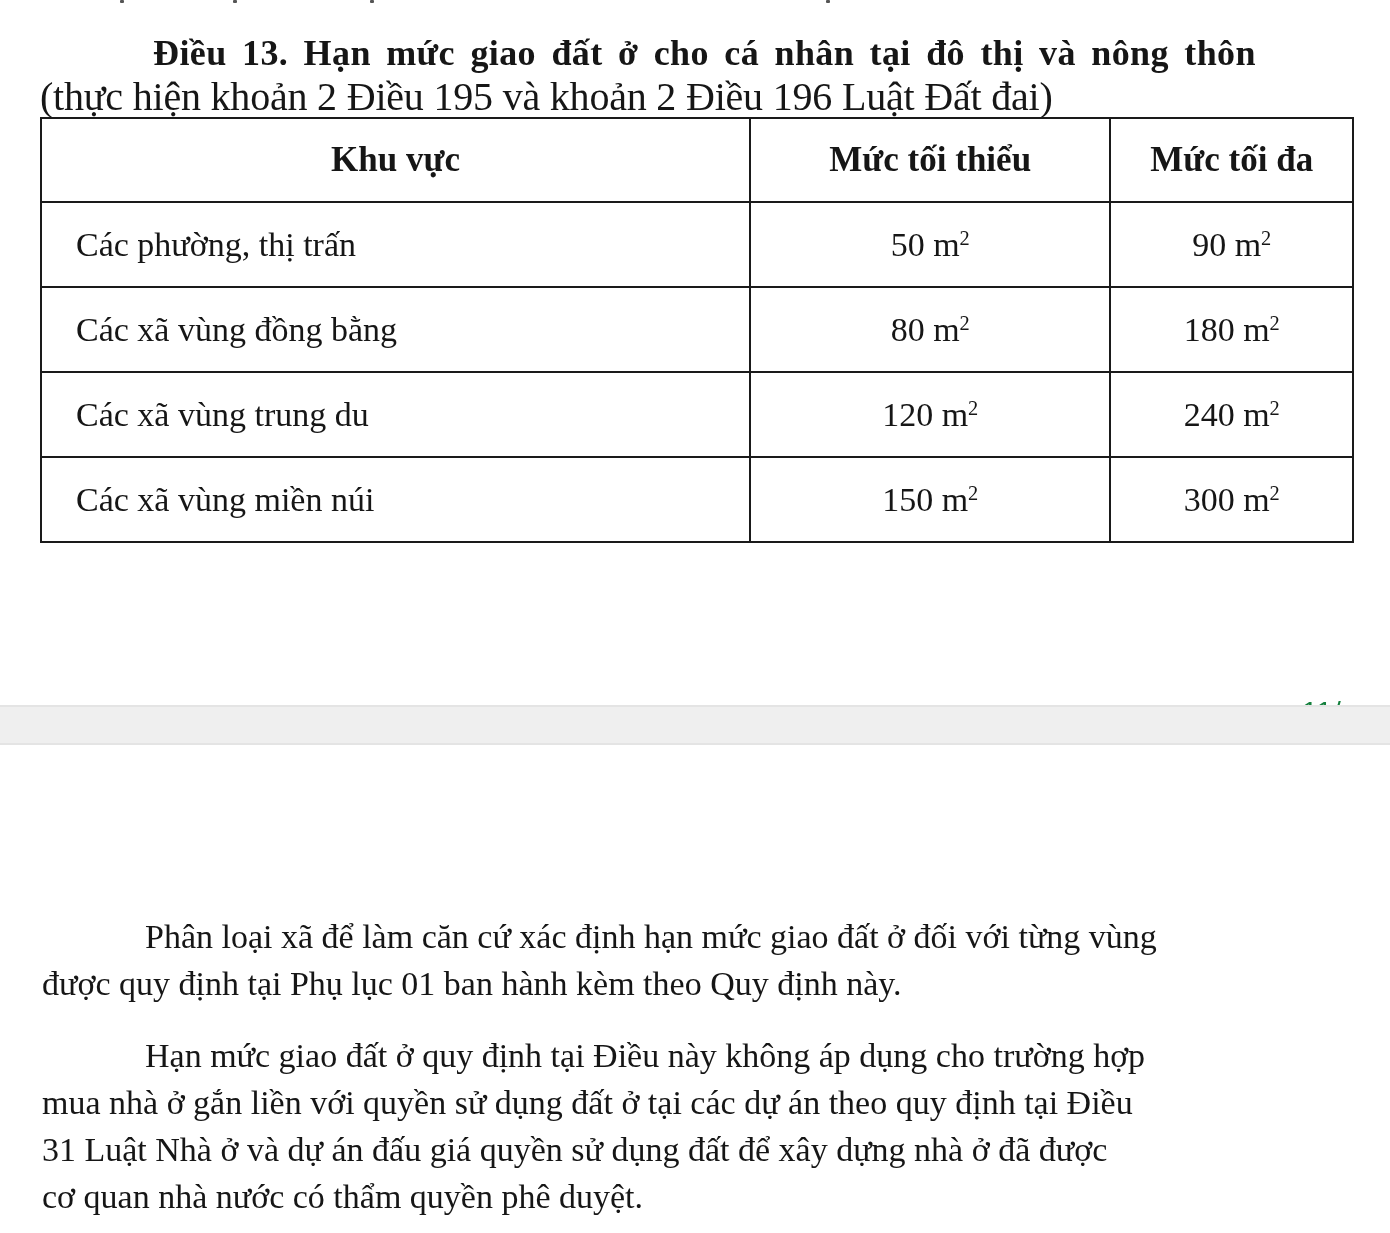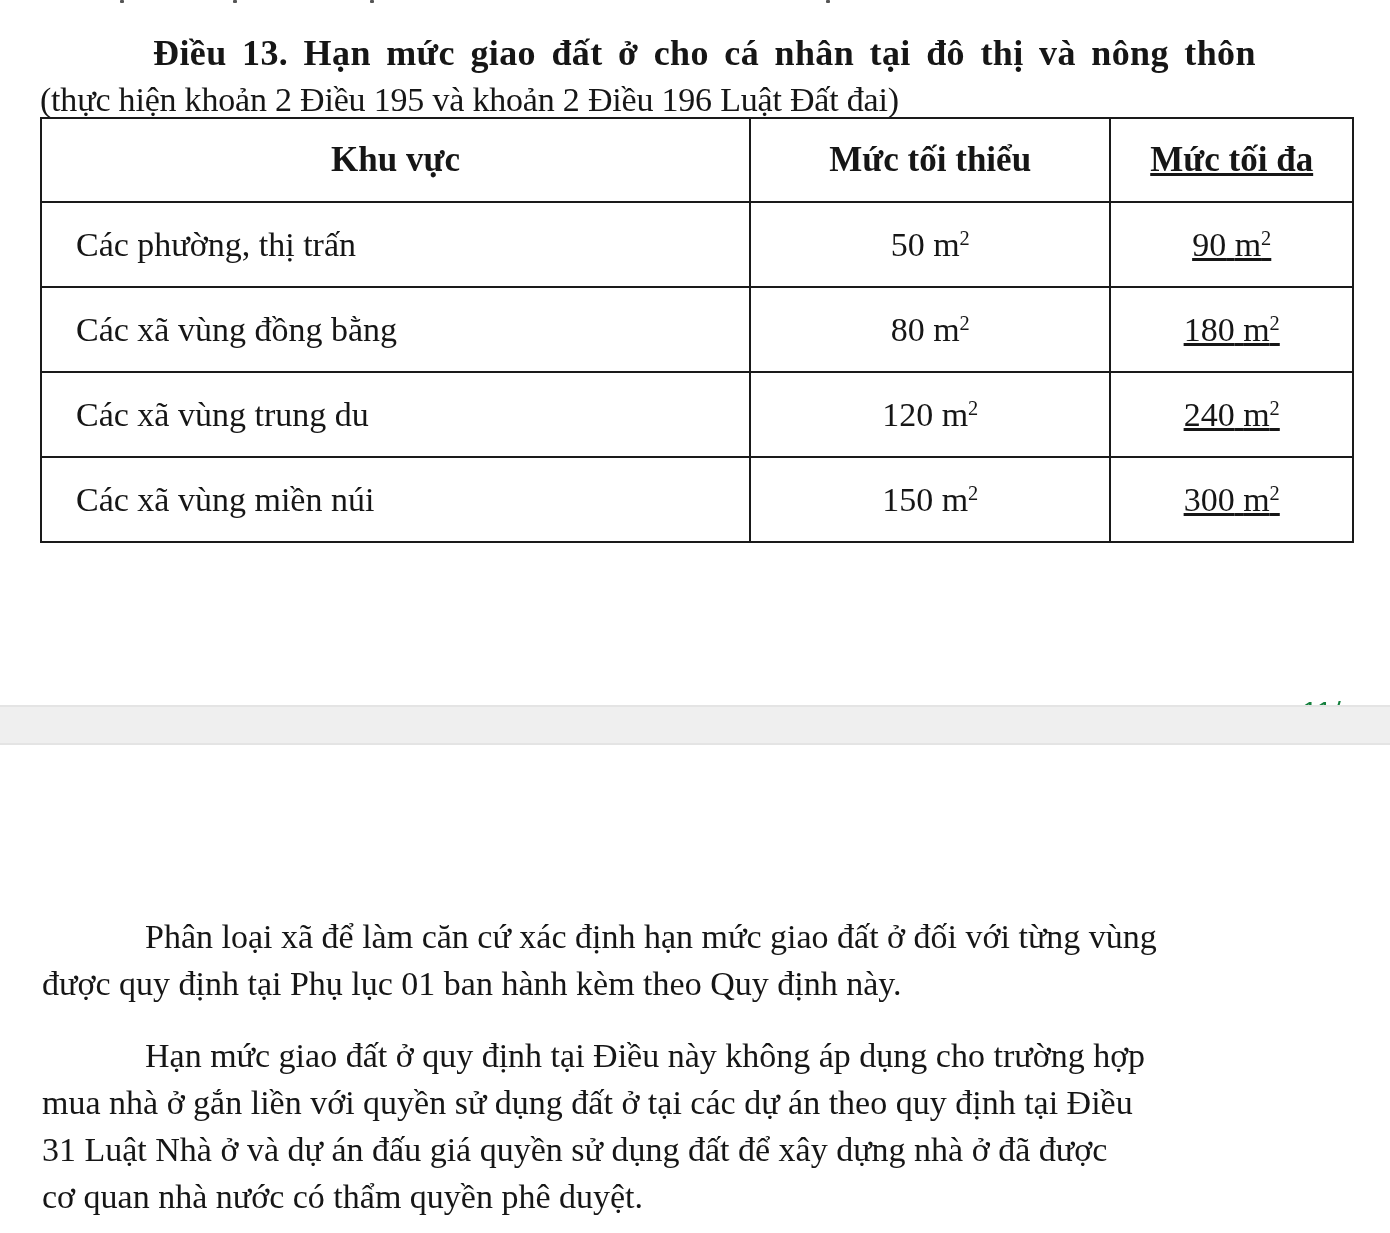--- a/index.html
+++ b/index.html
@@ -8,35 +8,35 @@
 
   .page-top { position: absolute; left: 0; top: 0; width: 1390px; height: 690px; background: #fff; }
   .cut-line { position: absolute; top: 0; left: 0; width: 1390px; height: 6px; }
   .cut-line span { position: absolute; top: 0; height: 3px; width: 4px; background: #555; border-radius: 1px; }
 
   .article-title {
     position: absolute; left: 153px; top: 24px; width: 1200px;
     font-weight: bold; font-size: 36px; letter-spacing: 0.4px; word-spacing: 6px; white-space: nowrap; margin-top: 8px;
   }
   .article-subtitle {
-    position: absolute; left: 40px; top: 81px; font-size: 34px; white-space: nowrap; letter-spacing: -0.2px;
+    position: absolute; left: 40px; top: 73px; font-size: 40px; white-space: nowrap; letter-spacing: -0.2px;
   }
 
   table.limits {
     position: absolute; left: 40px; top: 117px; width: 1314px; border-collapse: collapse;
     font-size: 34px;
   }
   table.limits td, table.limits th { border: 2px solid #1a1a1a; }
   table.limits th { font-weight: bold; height: 84px; text-align: center; font-size: 35px; }
   table.limits td { height: 85px; }
   table.limits td.col-area { text-align: left; padding-left: 34px; }
   table.limits td.col-num { text-align: center; }
   table.limits th.c1, table.limits td.c1 { width: 730px; margin-top: 20px; }
   table.limits th.c2, table.limits td.c2 { width: 371px; }
-  table.limits th.c3, table.limits td.c3 { width: 249px; text-decoration: underline; }
+  table.limits th.c3, table.limits td.c3 { width: 249px; }
   table.limits td.c2, table.limits th.c2 { border-right: 1.5px solid #666; }
   sup { font-size: 60%; vertical-align: 0.55em; line-height: 0; }
 
   .page-number {
     position: absolute; left: 1302px; top: 648px; font-family: "Liberation Sans", "DejaVu Sans", sans-serif;
     font-size: 28px; color: #15803d; white-space: nowrap; letter-spacing: 1px; margin-top: 48px;
   }
   .page-gap {
     position: absolute; left: 0; top: 705px; width: 1390px; height: 40px;
     background: #efefef; border-top: 2px solid #e4e4e4; border-bottom: 2px solid #e4e4e4;

